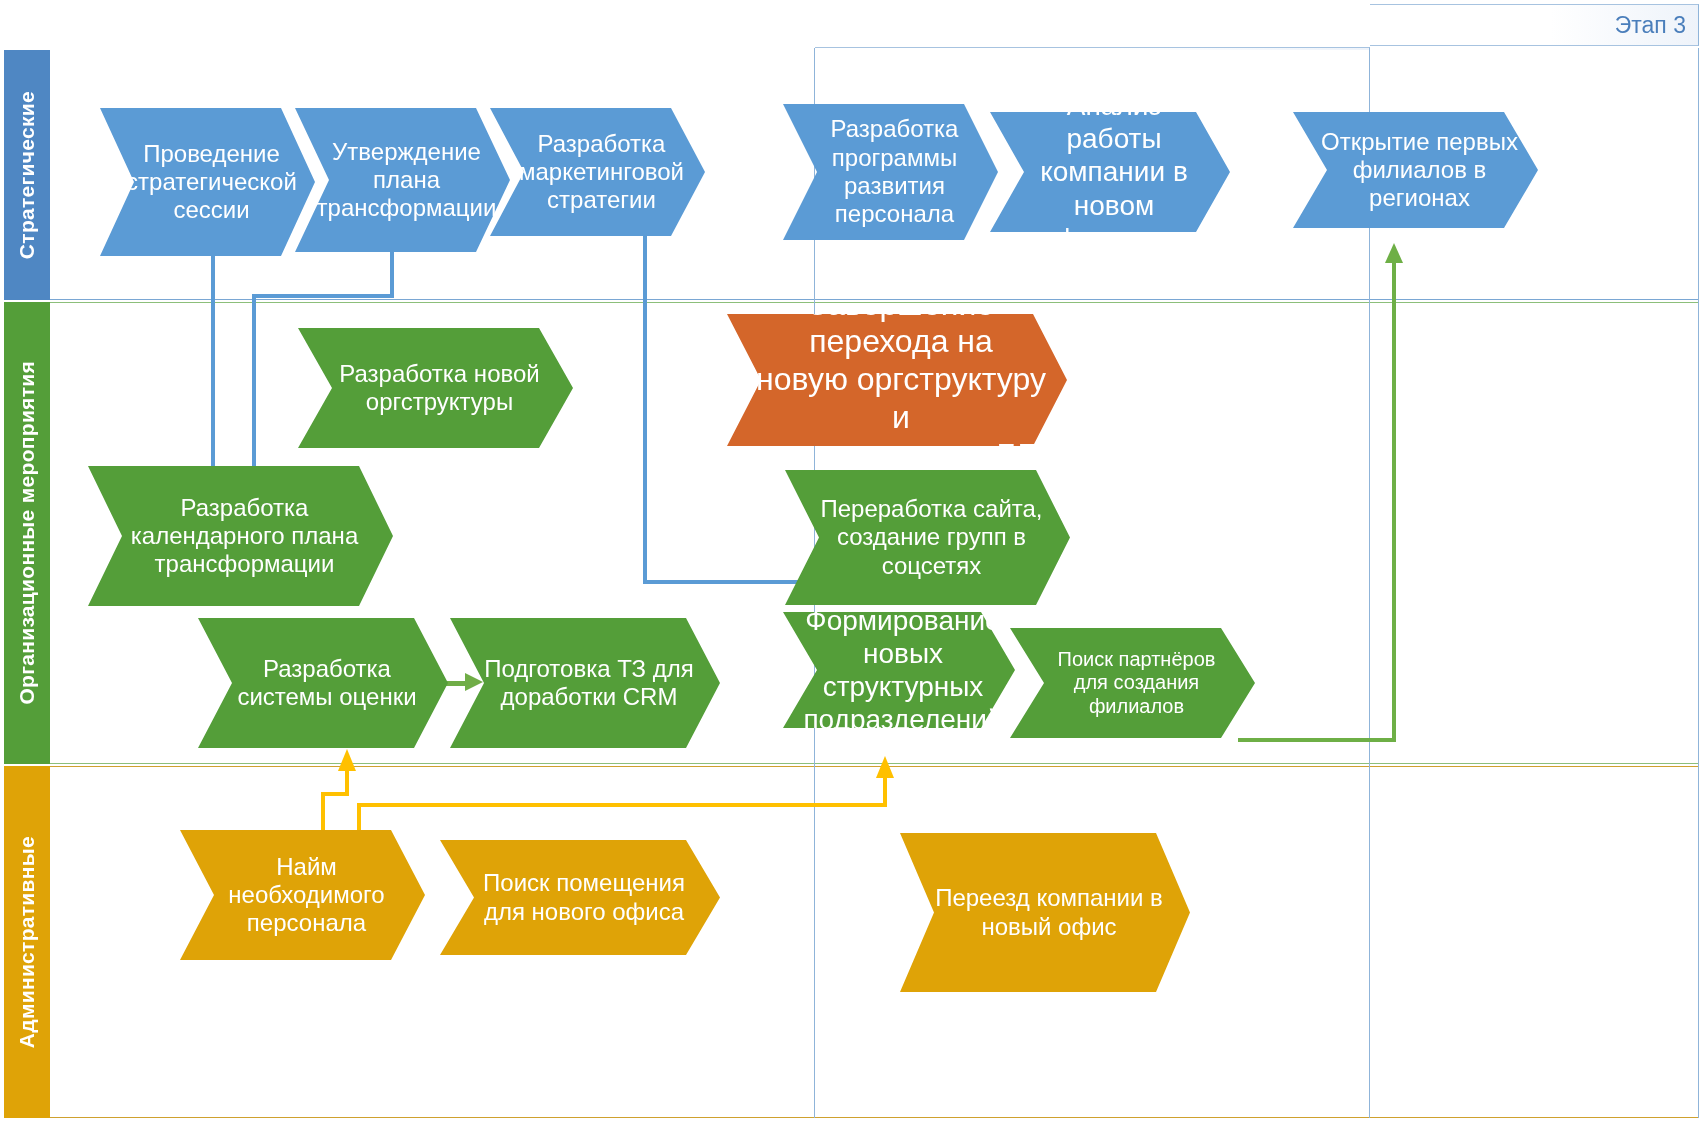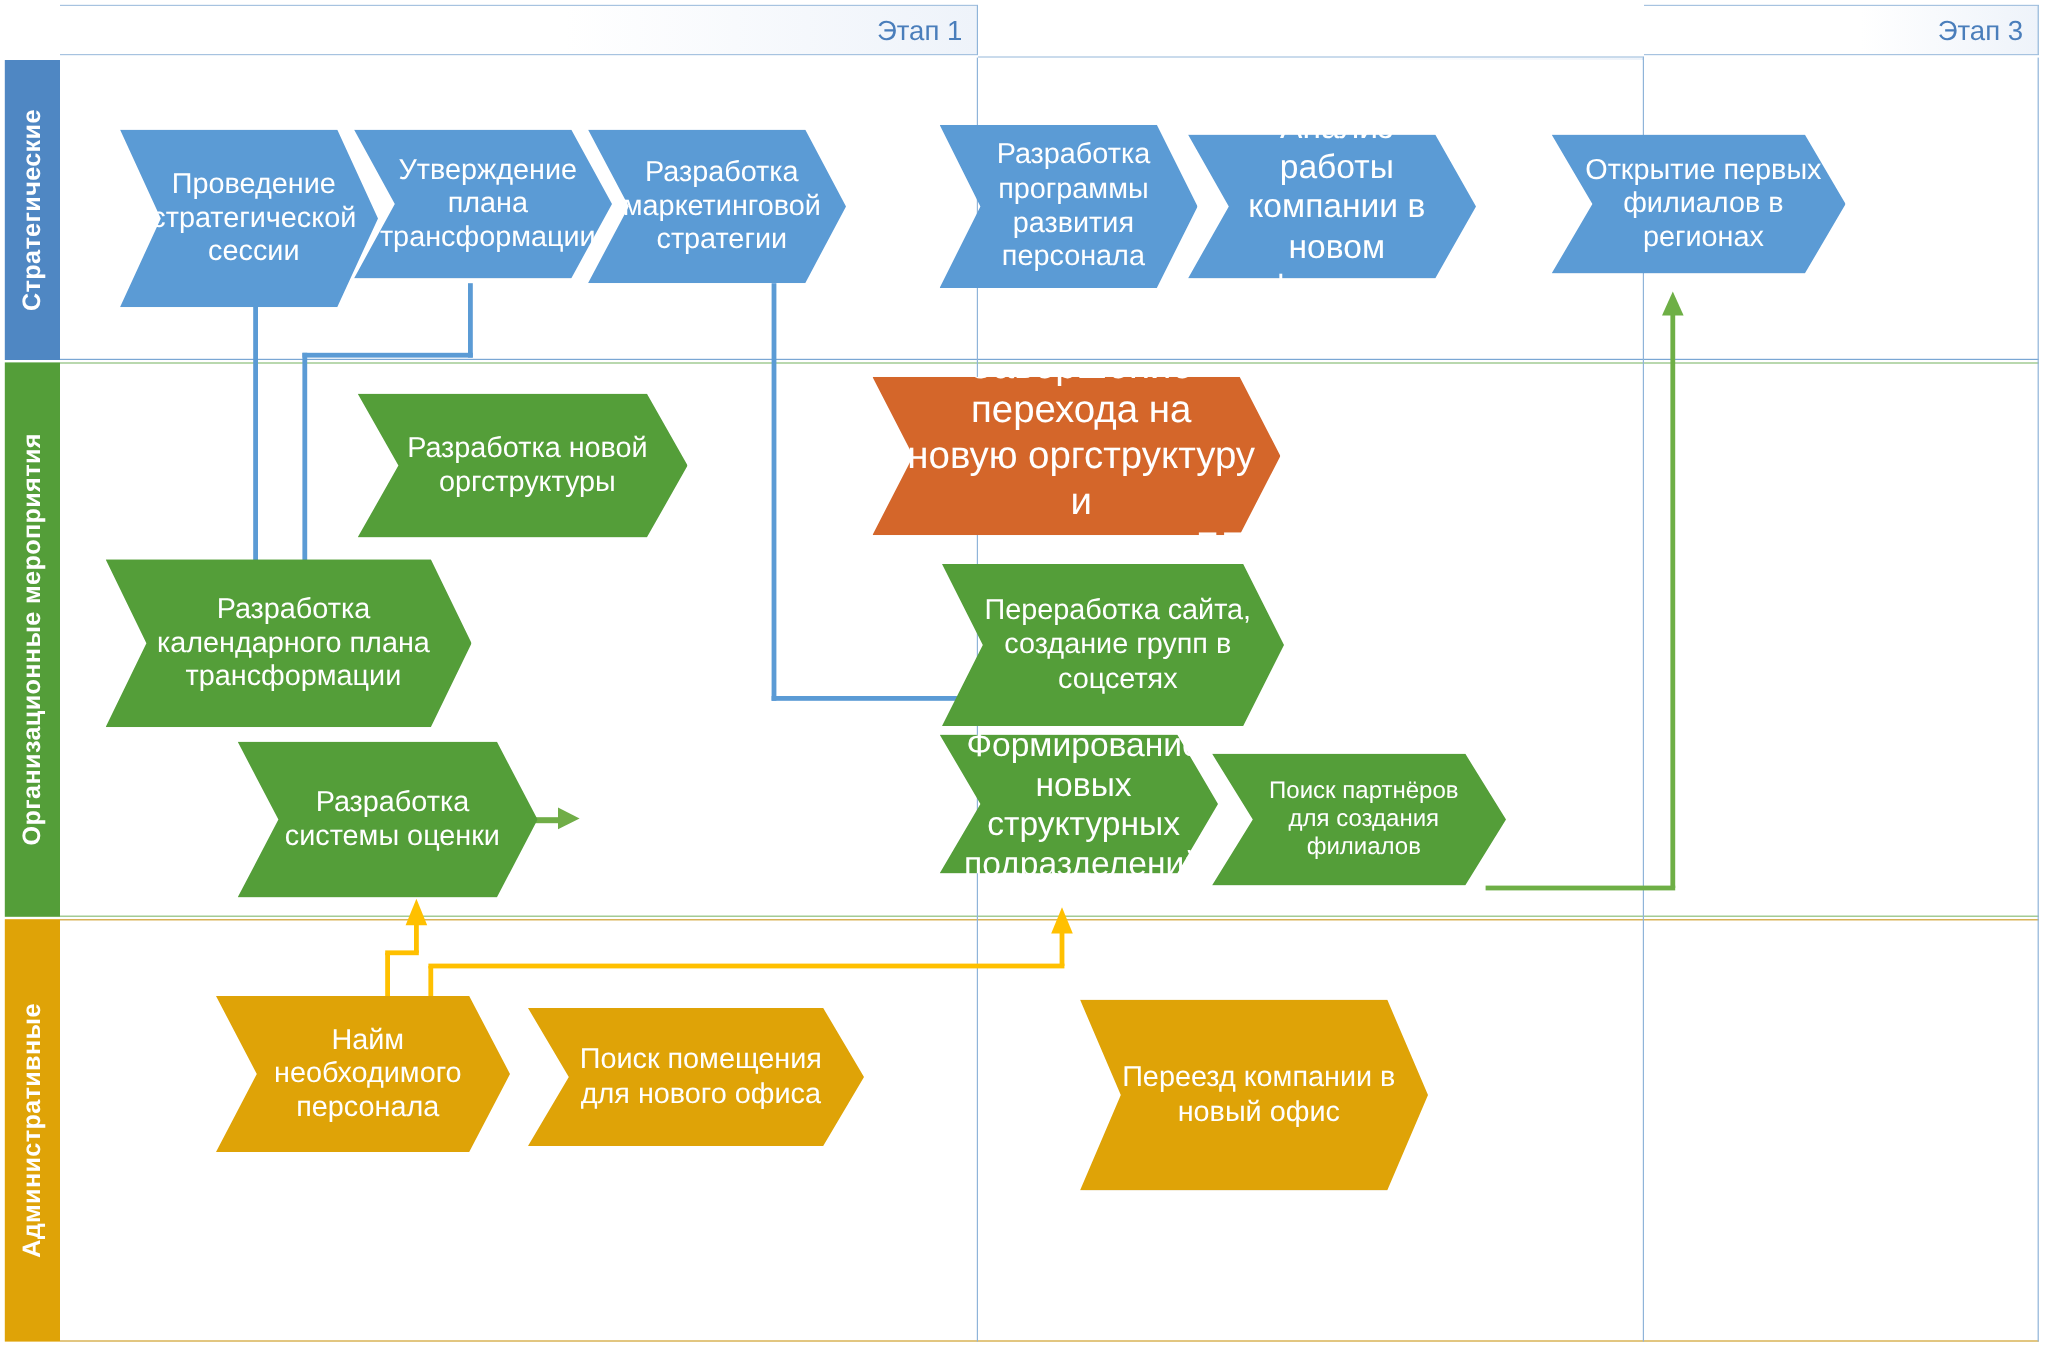--- a/index.html
+++ b/index.html
@@ -96,23 +96,20 @@
   .arrow{position:absolute;width:0;height:0;}
   .arrow.down{border-left:9px solid transparent;border-right:9px solid transparent;}
   .arrow.up{border-left:9px solid transparent;border-right:9px solid transparent;}
   .arrow.right{border-top:9px solid transparent;border-bottom:9px solid transparent;}
 </style>
 </head>
 <body>
 
 <div id="stage">
 
-  <div class="phase-header" style="left:50px;width:765px;">
-    <span>Этап 1</span>
-  </div>
   <div class="phase-header" style="left:815px;width:555px;margin-top:43px;">
     <span>Этап 2</span>
   </div>
   <div class="phase-header" style="left:1370px;width:329px;">
     <span>Этап 3</span>
   </div>
 
   <div class="band-label" style="top:50px;height:250px;background:#4F87C3;">
     <span>Стратегические</span>
   </div>
@@ -158,21 +155,21 @@
   <div class="conn conn-v" style="left:357px;top:805px;height:32px;background:#FFC000;"></div>
   <div class="conn conn-h" style="left:357px;top:803px;width:530px;background:#FFC000;"></div>
   <div class="conn conn-v" style="left:883px;top:777px;height:28px;background:#FFC000;"></div>
   <div class="arrow up" style="left:876px;top:756px;border-bottom:22px solid #FFC000;"></div>
 
   <div class="chev blue" style="left:100px;top:108px;width:215px;height:148px;font-size:24px;">
     <span>Проведение
 стратегической
 сессии</span>
   </div>
-  <div class="chev blue" style="left:295px;top:108px;width:215px;height:124px;font-size:24px;">
+  <div class="chev blue" style="left:295px;top:108px;width:215px;height:144px;font-size:24px;">
     <span>Утверждение
 плана
 трансформации</span>
   </div>
   <div class="chev blue" style="left:490px;top:108px;width:215px;height:128px;font-size:24px;">
     <span>Разработка
 маркетинговой
 стратегии</span>
   </div>
   <div class="chev blue" style="left:783px;top:104px;width:215px;height:136px;font-size:24px;">
@@ -207,20 +204,24 @@
 трансформации</span>
   </div>
   <div class="chev green" style="left:785px;top:470px;width:285px;height:135px;font-size:24px;">
     <span>Переработка сайта,
 создание групп в
 соцсетях</span>
   </div>
   <div class="chev green" style="left:198px;top:618px;width:250px;height:130px;font-size:24px;">
     <span>Разработка
 системы оценки</span>
+  </div>
+  <div class="chev green" style="left:450px;top:618px;width:270px;height:130px;font-size:24px;">
+    <span>Подготовка ТЗ для
+доработки CRM</span>
   </div>
   <div class="chev green" style="left:783px;top:612px;width:232px;height:116px;font-size:28px;">
     <span>Формирование
 новых
 структурных
 подразделений</span>
   </div>
   <div class="chev green" style="left:1010px;top:628px;width:245px;height:110px;font-size:20px;">
     <span>Поиск партнёров
 для создания

